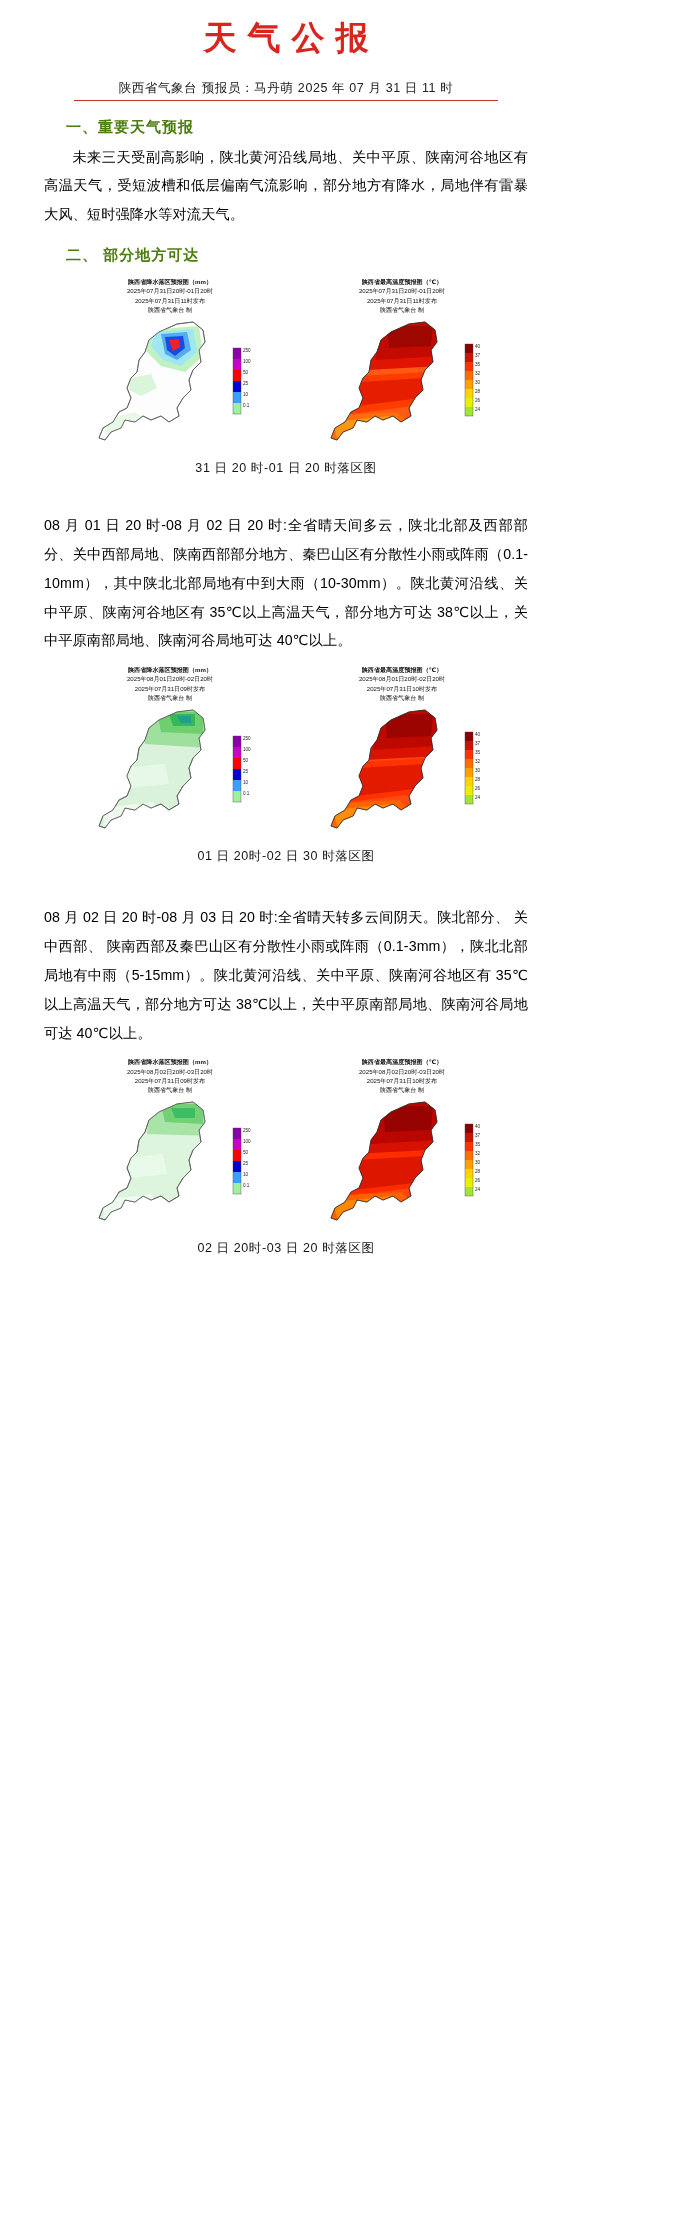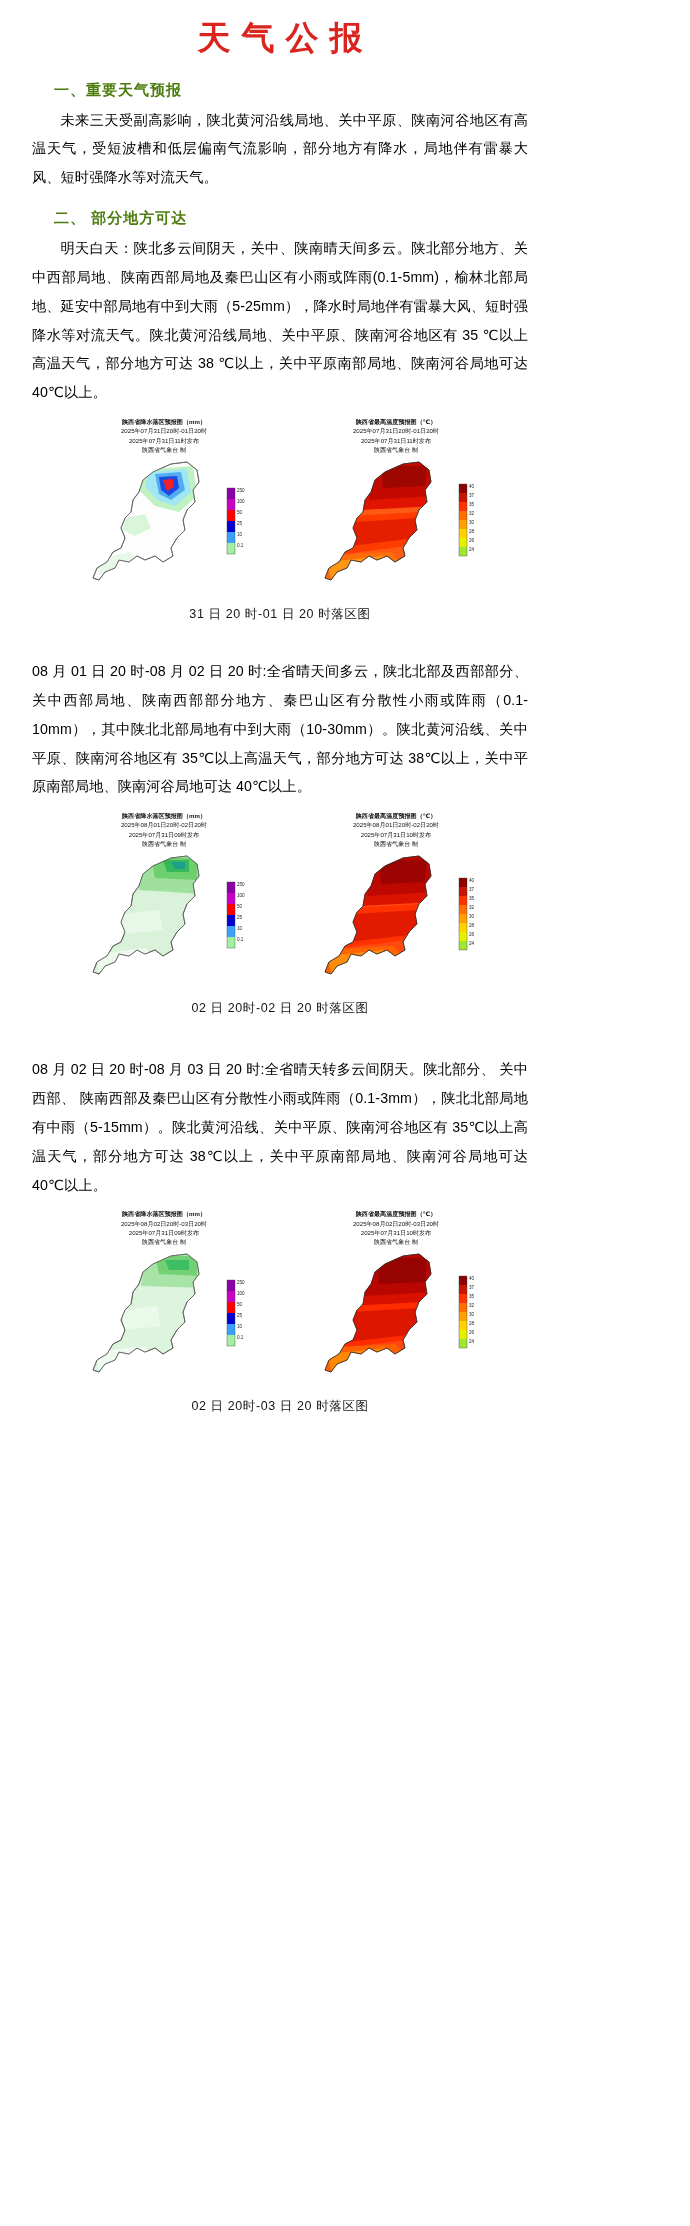--- a/index.html
+++ b/index.html
@@ -10,21 +10,21 @@
   }
   body {
     width: 690px;
     font-family: "Liberation Sans", "DejaVu Sans", sans-serif;
     color: #1a1a1a;
     -webkit-font-smoothing: none;
   }
   .page {
     width: 560px;
     box-sizing: border-box;
-    padding: 0 0 14px 0;
+    padding: 0 0 14px 12px;
     background: #fff;
     position: relative;
   }
 
   
   .masthead {
     text-align: center;
     padding: 18px 0 6px 0;
   }
   .masthead-title {
@@ -101,46 +101,48 @@
   .map-canvas {
     position: relative;
     height: 140px;
     margin-top: 2px;
   }
   .map-canvas svg { display: block; margin: 0 auto; }
   .fig-caption {
     text-align: center;
     font-size: 12.5px;
     color: #161616;
-    margin-top: 10px;
+    margin-top: 4px;
     letter-spacing: 0.6px;
   }
 
   .legend-label {
     font-size: 4.6px;
     fill: #222;
   }
 </style>
 </head>
 <body>
 
 <div class="page">
 
   <div class="masthead">
     <div class="masthead-title">天气公报</div>
   </div>
 
+  <div class="byline-wrap">
+    <span class="byline">陕西省气象台</span><span class="sep">&nbsp;</span><span class="byline">预报员：马丹萌</span><span class="sep">&nbsp;</span><span class="byline">2025 年 07 月 31 日 11 时</span>
+  </div>
 
   <div class="content">
 
     <h2 class="section-heading">一、重要天气预报</h2>
     <p class="para indent">未来三天受副高影响，陕北黄河沿线局地、关中平原、陕南河谷地区有高温天气，受短波槽和低层偏南气流影响，部分地方有降水，局地伴有雷暴大风、短时强降水等对流天气。</p>
 
     <h2 class="section-heading">二、 部分地方可达</h2>
-    <p class="para indent">明天白天：陕北多云间阴天，关中、陕南晴天间多云。陕北部分地方、关中西部局地、陕南西部局地及秦巴山区有小雨或阵雨(0.1-5mm)，榆林北部局地、延安中部局地有中到大雨（5-25mm），降水时局地伴有雷暴大风、短时强降水等对流天气。陕北黄河沿线局地、关中平原、陕南河谷地区有 35 ℃以上高温天气，部分地方可达 38 ℃以上，关中平原南部局地、陕南河谷局地可达 40℃以上。</p>
 
     <div class="figure-block">
       <div class="map-row">
 
         <div class="map-card">
           <div class="map-head">
             <div class="l1">陕西省降水落区预报图（mm）</div>
             <div>2025年07月31日20时-01日20时</div>
             <div>2025年07月31日11时发布</div>
             <div>陕西省气象台 制</div>
@@ -362,21 +364,21 @@
                 <text class="legend-label" x="178" y="68">30</text>
                 <text class="legend-label" x="178" y="77">28</text>
                 <text class="legend-label" x="178" y="86">26</text>
                 <text class="legend-label" x="178" y="95">24</text>
               </g>
             </svg>
           </div>
         </div>
 
       </div>
-      <div class="fig-caption">02 日 20时-02 日 20 时落区图</div>
+      <div class="fig-caption">01 日 20时-02 日 30 时落区图</div>
     </div>
 
     <p class="para" style="margin-top:38px">08 月 02 日 20 时-08 月 03 日 20 时:全省晴天转多云间阴天。陕北部分、 关中西部、 陕南西部及秦巴山区有分散性小雨或阵雨（0.1-3mm），陕北北部局地有中雨（5-15mm）。陕北黄河沿线、关中平原、陕南河谷地区有 35℃以上高温天气，部分地方可达 38℃以上，关中平原南部局地、陕南河谷局地可达 40℃以上。</p>
 
     <div class="figure-block">
       <div class="map-row">
 
         <div class="map-card">
           <div class="map-head">
             <div class="l1">陕西省降水落区预报图（mm）</div>

